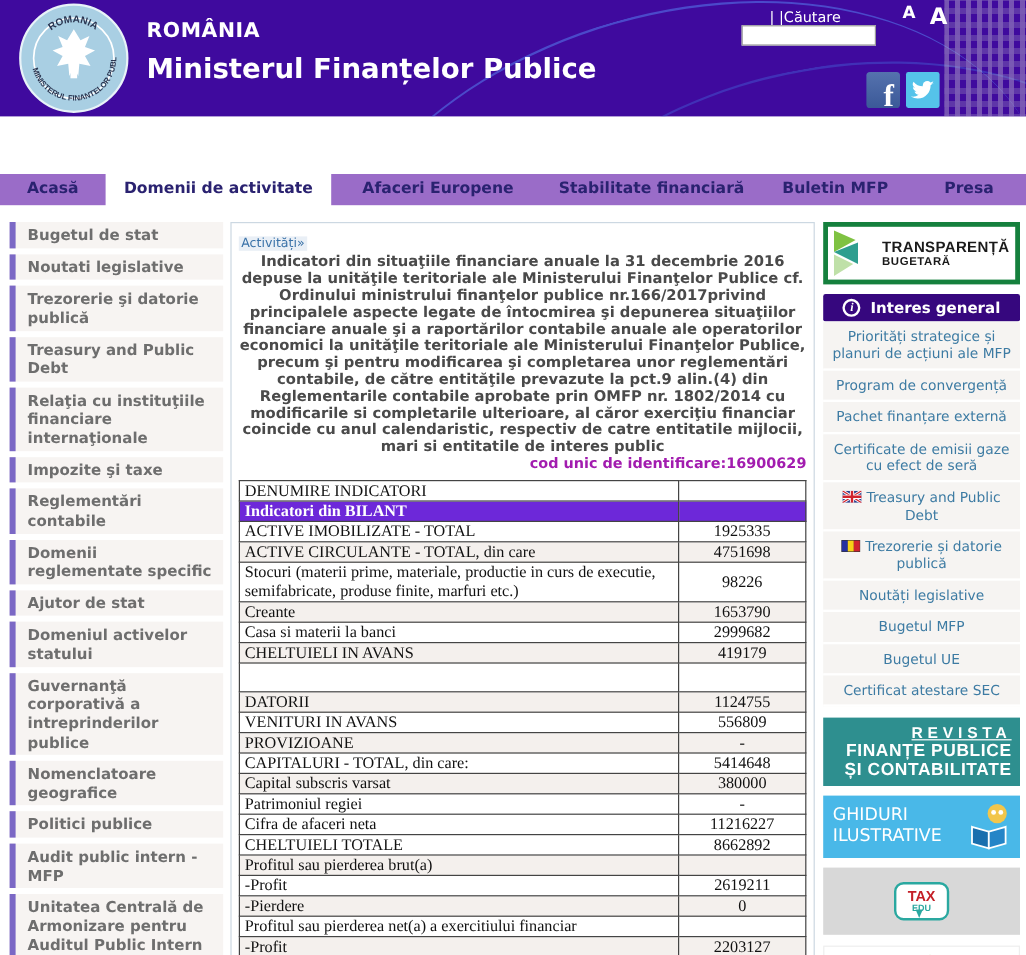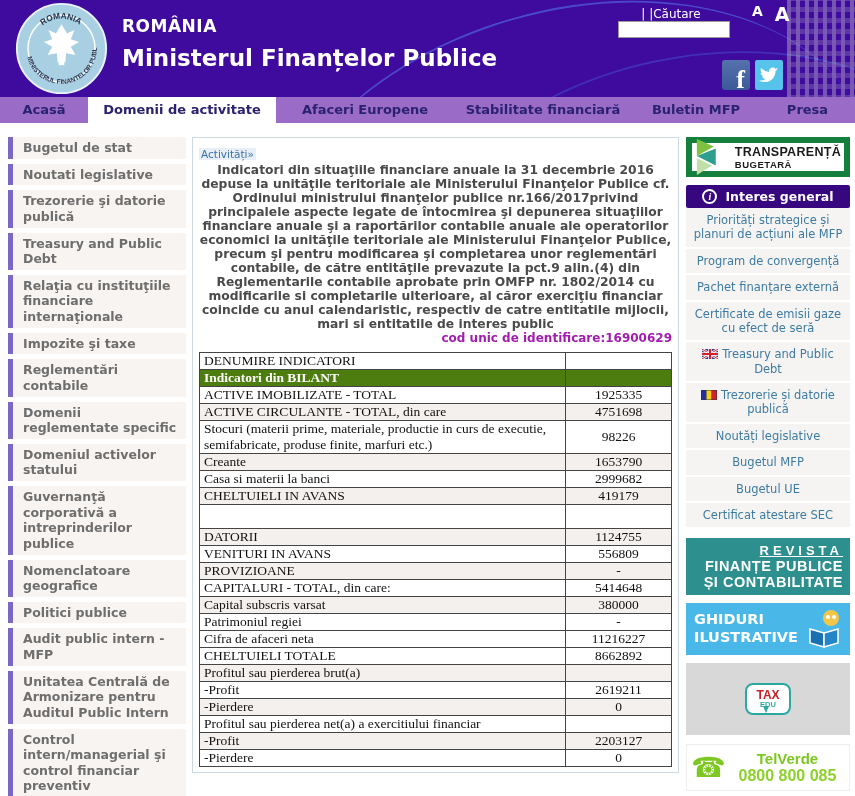--- a/index.html
+++ b/index.html
@@ -28,21 +28,21 @@
   .font-small { font-size:14px; font-weight:bold; cursor:pointer; }
   .font-large { font-size:19px; font-weight:bold; cursor:pointer; }
   .social { position:absolute; left:722px; top:60px; display:flex; gap:5px; }
   .fb-icon { width:28px; height:30px; border-radius:3px;
     background:linear-gradient(#5572ae,#3b5998); color:#fff; position:relative; }
   .fb-icon span { position:absolute; right:5px; bottom:-5px; font:bold 26px "Liberation Serif",serif; }
   .tw-icon { width:28px; height:30px; border-radius:2px; background:#55c3ea;
     display:flex; align-items:center; justify-content:center; }
 
   
-  .nav { height:26px; background:#9a6cc8; display:flex; position:relative; z-index:3; }
+  .nav { height:26px; background:#9a6cc8; display:flex; position:relative; z-index:3;margin-top:48px; }
   .nav-tab { text-align:center; font-weight:bold; font-size:13px; color:#2a2270;
     padding-top:5px; cursor:pointer; height:26px; }
   .nav-tab:nth-child(1){ width:88px; }
   .nav-tab:nth-child(2){ width:188px; }
   .nav-tab:nth-child(3){ width:178px; }
   .nav-tab:nth-child(4){ width:178px; }
   .nav-tab:nth-child(5){ width:128px; }
   .nav-tab:nth-child(6){ width:95px; }
   .nav-tab.active { background:#fff; height:36px; padding-top:5px; }
 
@@ -62,48 +62,48 @@
     background:#e9eff6; padding:0 2px; cursor:pointer; }
   .intro { text-align:center; font-weight:bold; font-size:12.3px; color:#4a4a4a;
     line-height:14px; margin:1px 0 0; }
   .cui { text-align:right; font-weight:bold; font-size:12px; color:#a21caf;
     line-height:14px; margin-bottom:7px; }
   table.ind { width:100%; border-collapse:collapse; font-family:"Liberation Serif",serif;
     font-size:13.5px; color:#111; }
   table.ind td { border:1px solid #444; padding:0 4px; height:17px; vertical-align:middle; }
   td.val { width:106px; text-align:center; }
   tr.shaded td { background:#f4f0ed; }
-  tr.section-row td { background:#4d7c0f; color:#fff; font-weight:bold; }
+  tr.section-row td { background:#6d28d9; color:#fff; font-weight:bold; }
   tr.empty-row td { height:24px; }
 
   
   .right-sidebar { width:164px; margin-left:7px; flex:none; }
-  .transp-box { background:#fff; border:6px solid #15803d; height:40px;
+  .transp-box { background:#fff; border:4px solid #15803d; height:52px;
     display:flex; align-items:center; padding:2px 3px; margin-bottom:8px; cursor:pointer; }
   .transp-text { margin-left:4px; }
   .transp-l1 { font:800 12.5px "Liberation Sans",sans-serif; color:#1a1a1a; letter-spacing:.3px; }
   .transp-l2 { font:800 9.5px "Liberation Sans",sans-serif; color:#1a1a1a; letter-spacing:.5px; }
   .panel-header { background:#36077e; color:#fff; font-weight:bold; font-size:12.5px;
     display:flex; align-items:center; justify-content:center; gap:8px; padding:4px 6px;
     border-radius:2px; cursor:pointer; }
   .info-icon { width:15px; height:15px; border:2px solid #fff; border-radius:50%;
     display:inline-flex; align-items:center; justify-content:center; flex:none;
     font:italic bold 10px "Liberation Serif",serif; }
   .link-list { background:#fff; }
   .link-item { background:#f6f4f2; border-bottom:2px solid #fff; padding:5px 4px;
     text-align:center; color:#3d7ba3; font-size:11.5px; line-height:1.25; cursor:pointer; }
   .flag { display:inline-block; width:16px; height:10px; vertical-align:-1px; margin-right:4px; }
   .revista-banner { background:#2e8f8f; color:#fff; text-align:right; padding:5px 7px;
     margin-top:9px; font-family:"Liberation Sans",sans-serif; cursor:pointer; }
   .rev1 { font-weight:800; font-size:13px; letter-spacing:4px; text-decoration:underline; }
   .rev2,.rev3 { font-weight:800; font-size:14.5px; letter-spacing:.5px; }
   .ghiduri-banner { background:#49b8e8; color:#fff; padding:7px 8px; margin-top:8px;
-    font-weight:700; font-size:14.5px; line-height:1.25; position:relative; height:52px; cursor:pointer; }
+    font-weight:400; font-size:14.5px; line-height:1.25; position:relative; height:52px; cursor:pointer; }
   .ghiduri-banner svg { position:absolute; right:6px; top:6px; }
-  .taxedu-box { background:#d8d8d8; margin-top:8px; height:72px;
+  .taxedu-box { background:#d8d8d8; margin-top:8px; height:56px;
     display:flex; align-items:center; justify-content:center; cursor:pointer; }
   .tax-bubble { background:#fff; border:2px solid #2aa8a0; border-radius:8px;
     width:46px; height:32px; text-align:center; position:relative; }
   .tax-bubble:after { content:""; position:absolute; left:16px; bottom:-7px;
     border:7px solid transparent; border-top-color:#2aa8a0; border-left-width:3px; border-right-width:3px; }
   .tax-word { color:#c42028; font:800 12px "Liberation Sans",sans-serif; margin-top:3px; }
   .edu-word { color:#2aa8a0; font:bold 7.5px "Liberation Sans",sans-serif; margin-top:-2px; }
   .telverde-box { background:#fff; border:1px solid #eee; margin-top:9px; padding:5px 2px;
     display:flex; align-items:center; cursor:pointer; }
   .phone-glyph { font-size:28px; color:#7cc820; line-height:1; margin:0 2px; }
@@ -178,20 +178,21 @@
   <div class="left-sidebar">
     <div id="sidebar-list">
         <div class="sidebar-item">Bugetul de stat</div>
         <div class="sidebar-item">Noutati legislative</div>
         <div class="sidebar-item">Trezorerie şi datorie publică</div>
         <div class="sidebar-item">Treasury and Public Debt</div>
         <div class="sidebar-item">Relaţia cu instituţiile financiare internaţionale</div>
         <div class="sidebar-item">Impozite şi taxe</div>
         <div class="sidebar-item">Reglementări contabile</div>
         <div class="sidebar-item">Domenii reglementate specific</div>
+        <div class="sidebar-item">Ajutor de stat</div>
         <div class="sidebar-item">Domeniul activelor statului</div>
         <div class="sidebar-item">Guvernanţă corporativă a intreprinderilor publice</div>
         <div class="sidebar-item">Nomenclatoare geografice</div>
         <div class="sidebar-item">Politici publice</div>
         <div class="sidebar-item">Audit public intern - MFP</div>
         <div class="sidebar-item">Unitatea Centrală de Armonizare pentru Auditul Public Intern</div>
         <div class="sidebar-item">Control intern/managerial şi control financiar preventiv</div>
       </div>
 
   </div>

